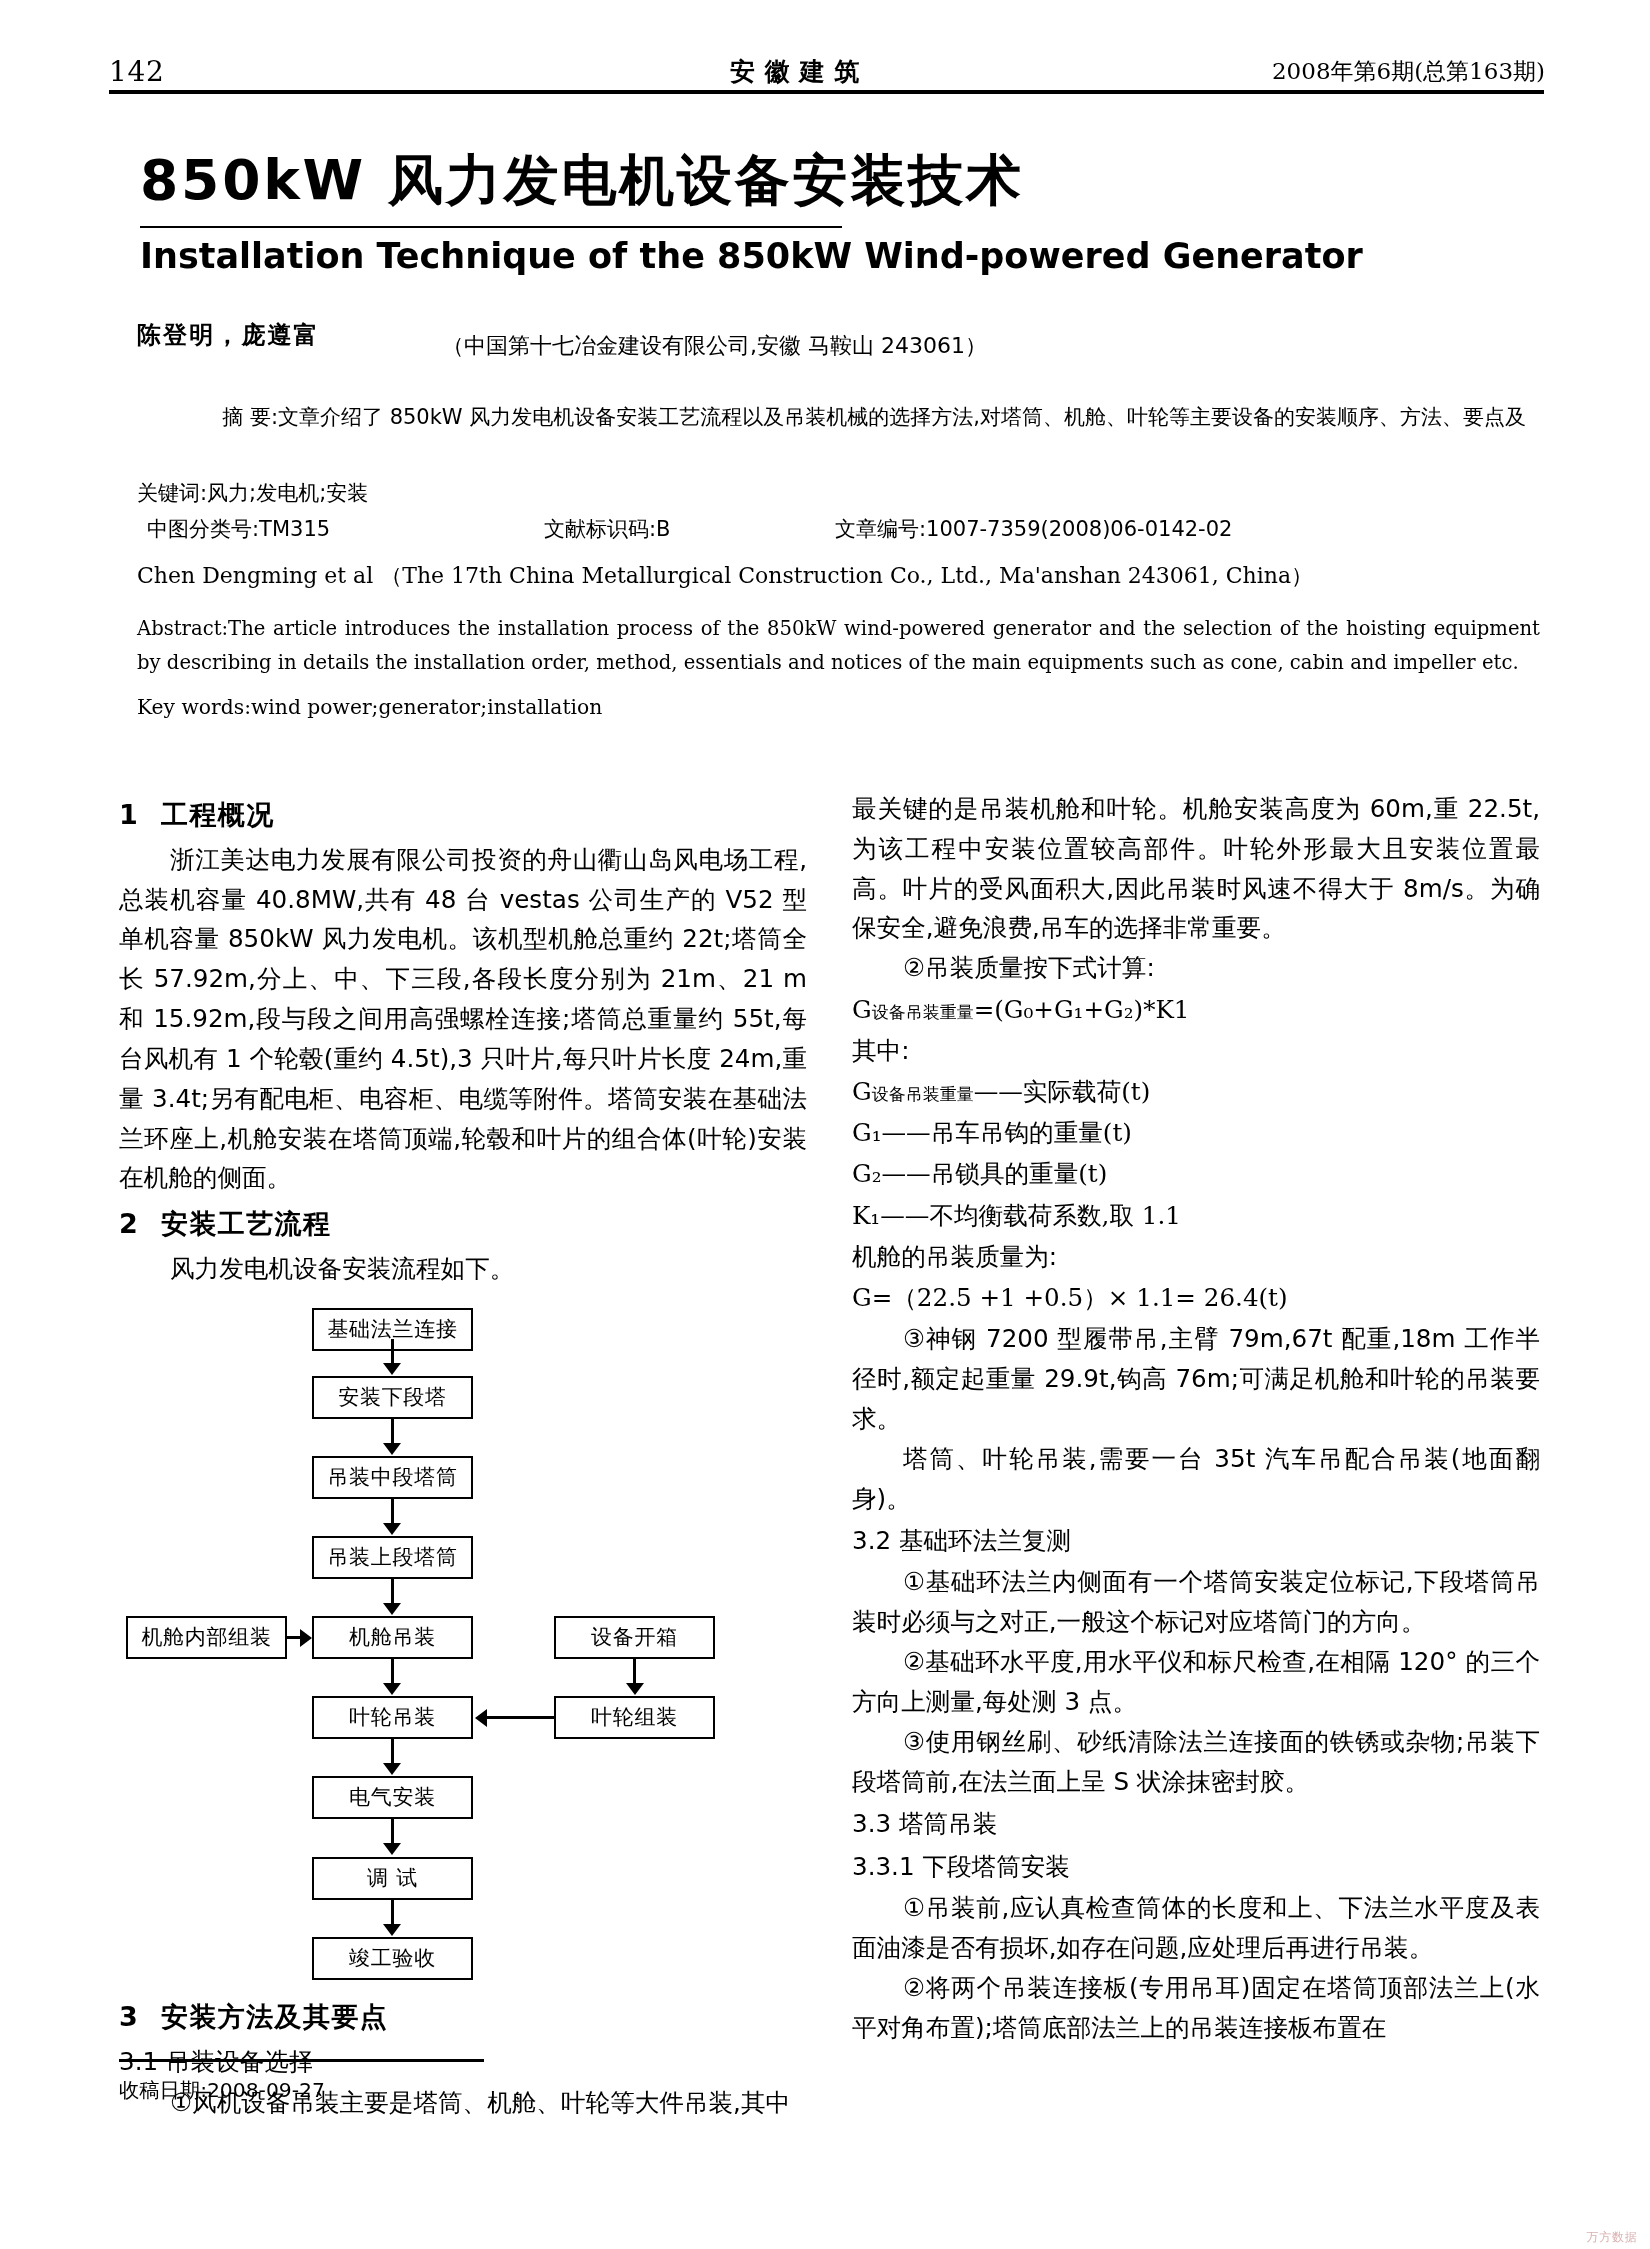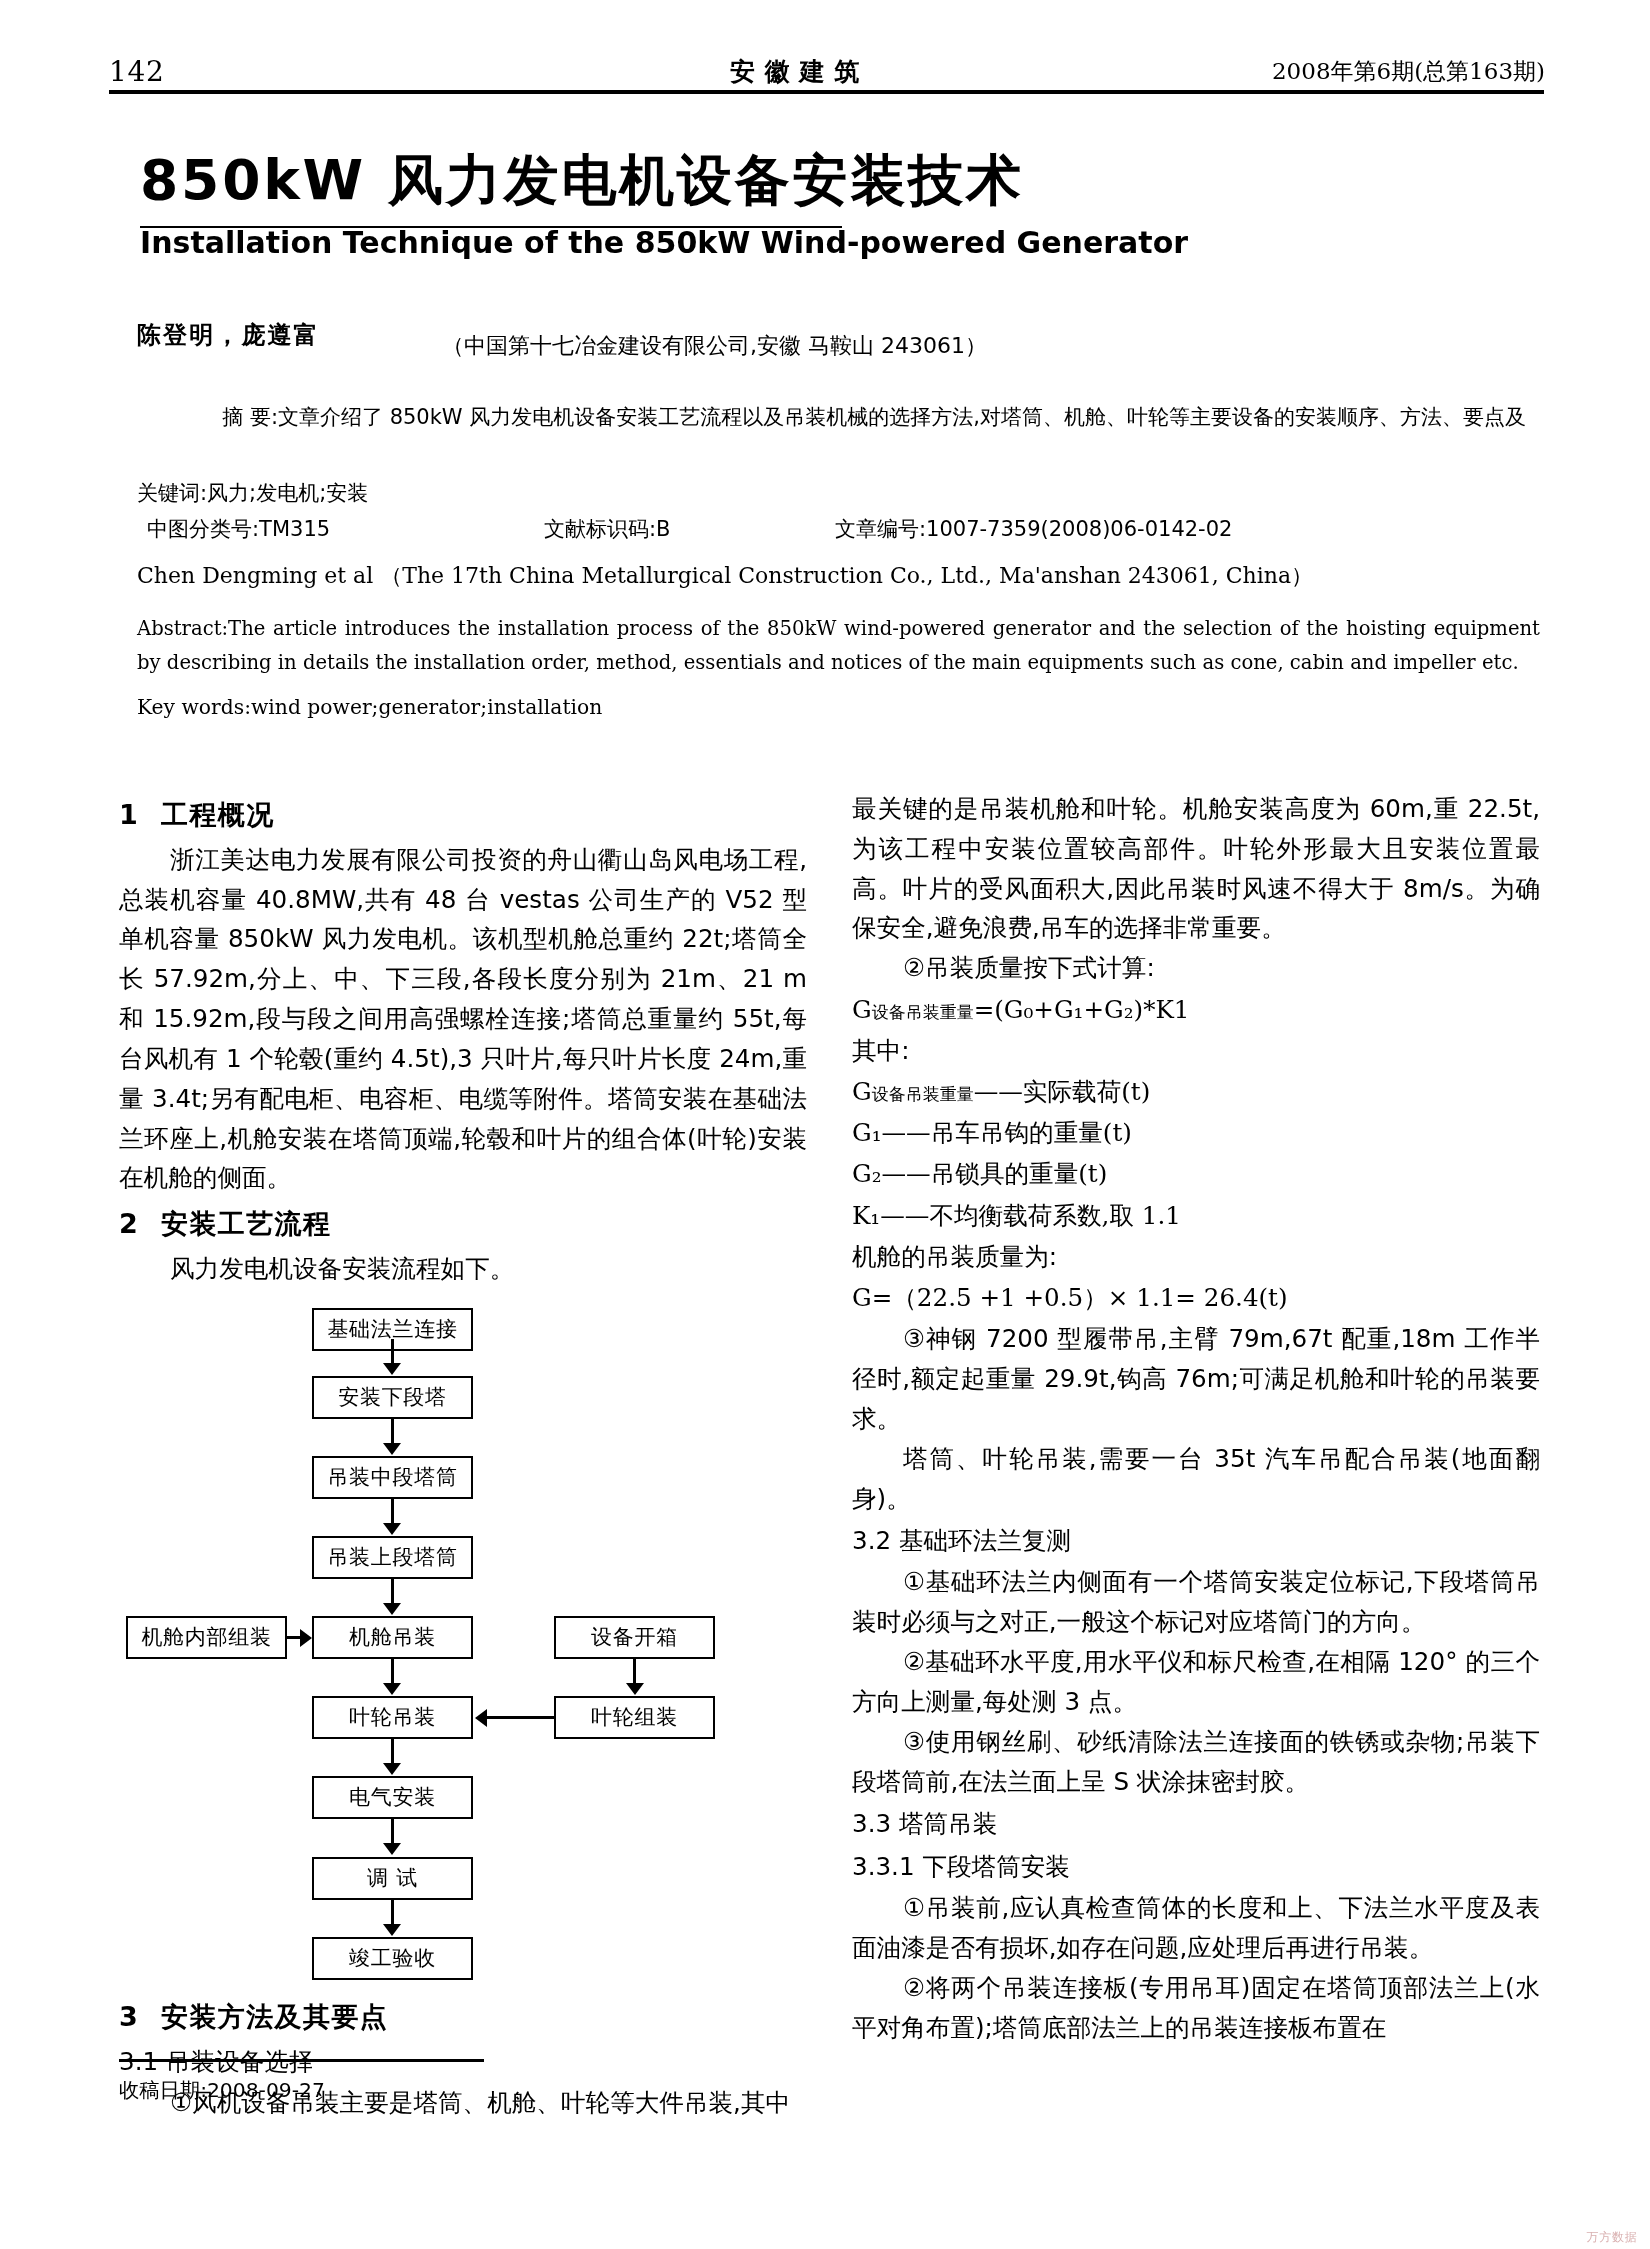--- a/index.html
+++ b/index.html
@@ -16,21 +16,21 @@
   
   .runhead { position:absolute; left:0; top:42px; width:1650px; height:49px; }
   .folio { position:absolute; left:109px; top:12.6px; font-size:28px; font-family:"DejaVu Serif","Liberation Serif",serif; letter-spacing:0.7px; }
   .journal { position:absolute; left:730px; top:12.6px; font-size:25px; font-weight:bold; letter-spacing:9.8px; font-family:"DejaVu Sans","Liberation Sans",sans-serif; }
   .issue { position:absolute; right:105px; top:14px; font-size:23px; font-family:"DejaVu Serif","Liberation Serif",serif; }
   .rule-head { position:absolute; left:109px; top:90px; width:1435px; height:3.5px; background:#000; }
 
   
   .title-cn { position:absolute; left:140px; top:144px; font-size:55px; font-weight:bold; letter-spacing:2.8px; font-family:"DejaVu Sans","Liberation Sans",sans-serif; }
   .rule-title { position:absolute; left:140px; top:226px; width:702px; height:2.1px; background:#000; }
-  .title-en { position:absolute; left:140px; top:225px; font-size:30px; font-weight:bold; font-family:"DejaVu Sans","Liberation Sans",sans-serif; }
+  .title-en { position:absolute; left:140px; top:236px; font-size:35px; font-weight:bold; font-family:"DejaVu Sans","Liberation Sans",sans-serif; }
 
   
   .authors { position:absolute; left:137px; top:319px; font-size:24px; font-weight:bold; letter-spacing:2.1px; font-family:"DejaVu Serif","Liberation Serif",serif; }
   .affil { position:absolute; left:442px; top:331px; font-size:22px; font-family:"DejaVu Sans","Liberation Sans",sans-serif; }
 
   
   .meta { position:absolute; font-size:21px; font-family:"DejaVu Sans","Liberation Sans",sans-serif; line-height:1.0; }
   .abs-cn-l1 { left:130px; top:407px; width:1396px;text-align:right; }
   .abs-cn-l2 { left:137px; top:444px; width:1396px; }
   .kw-cn { left:137px; top:483px; }

